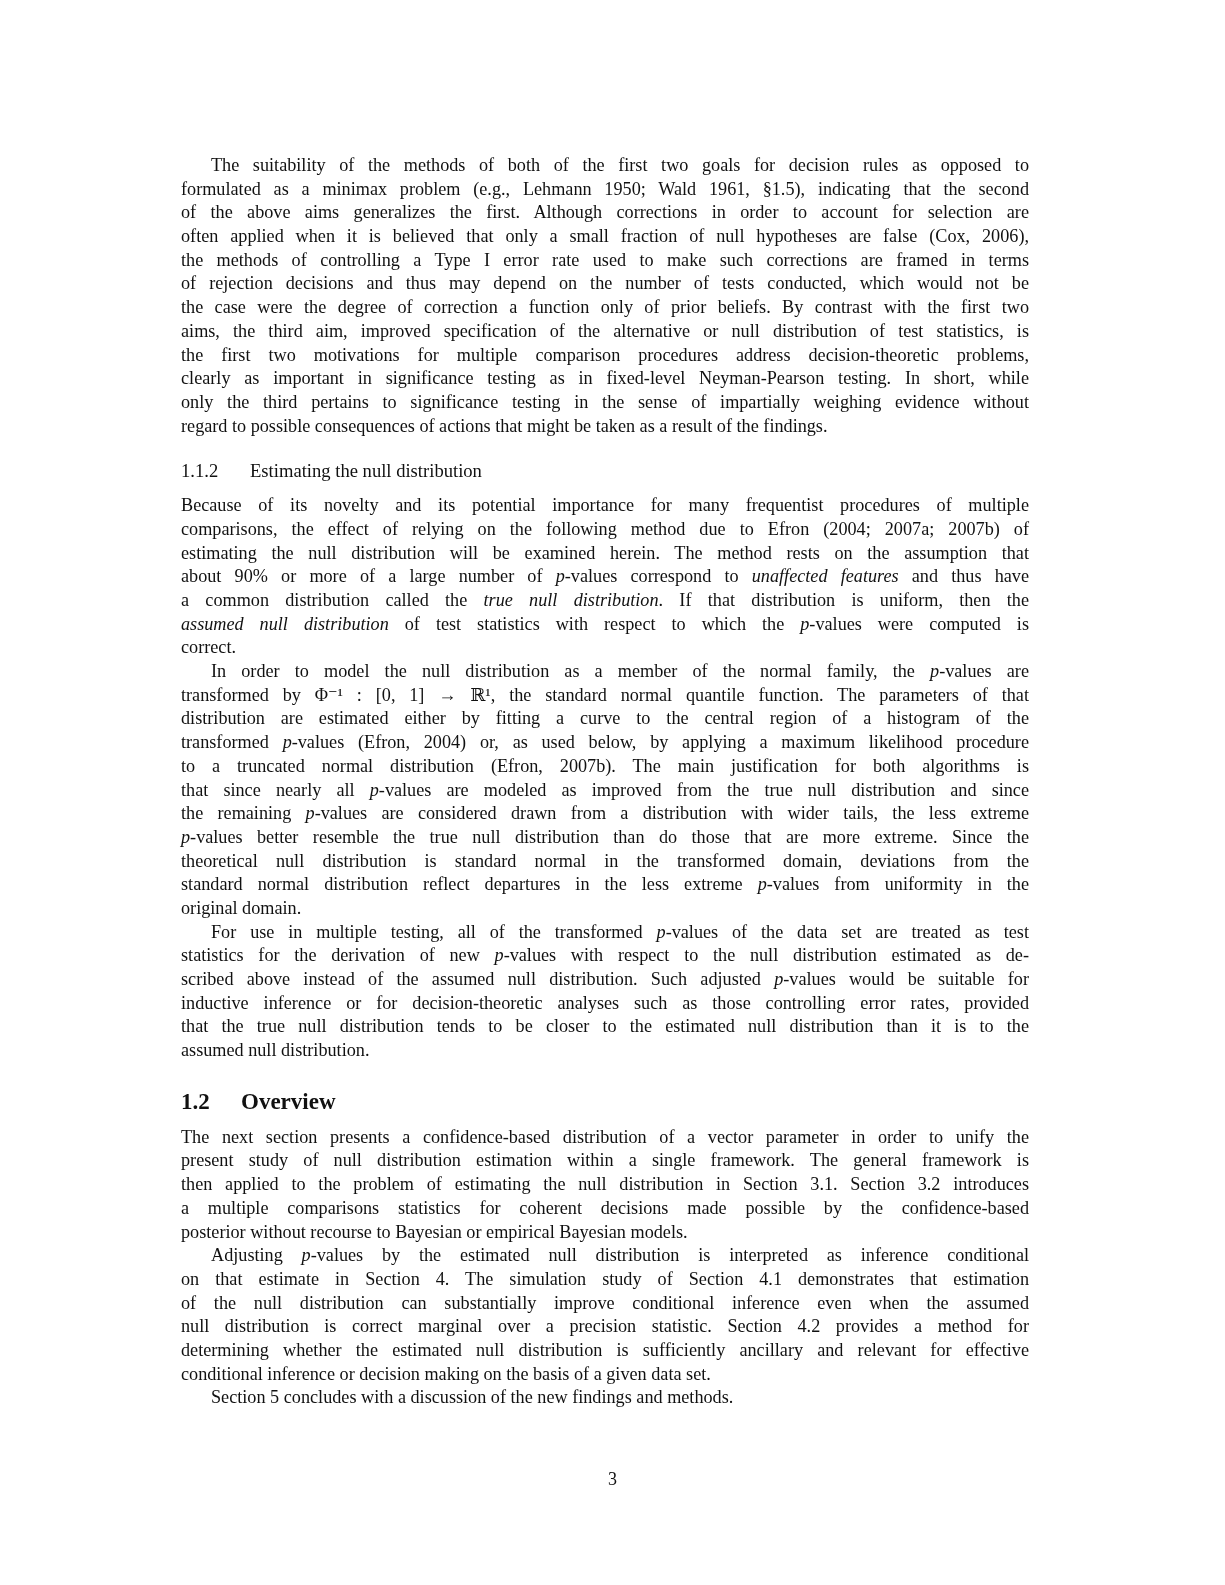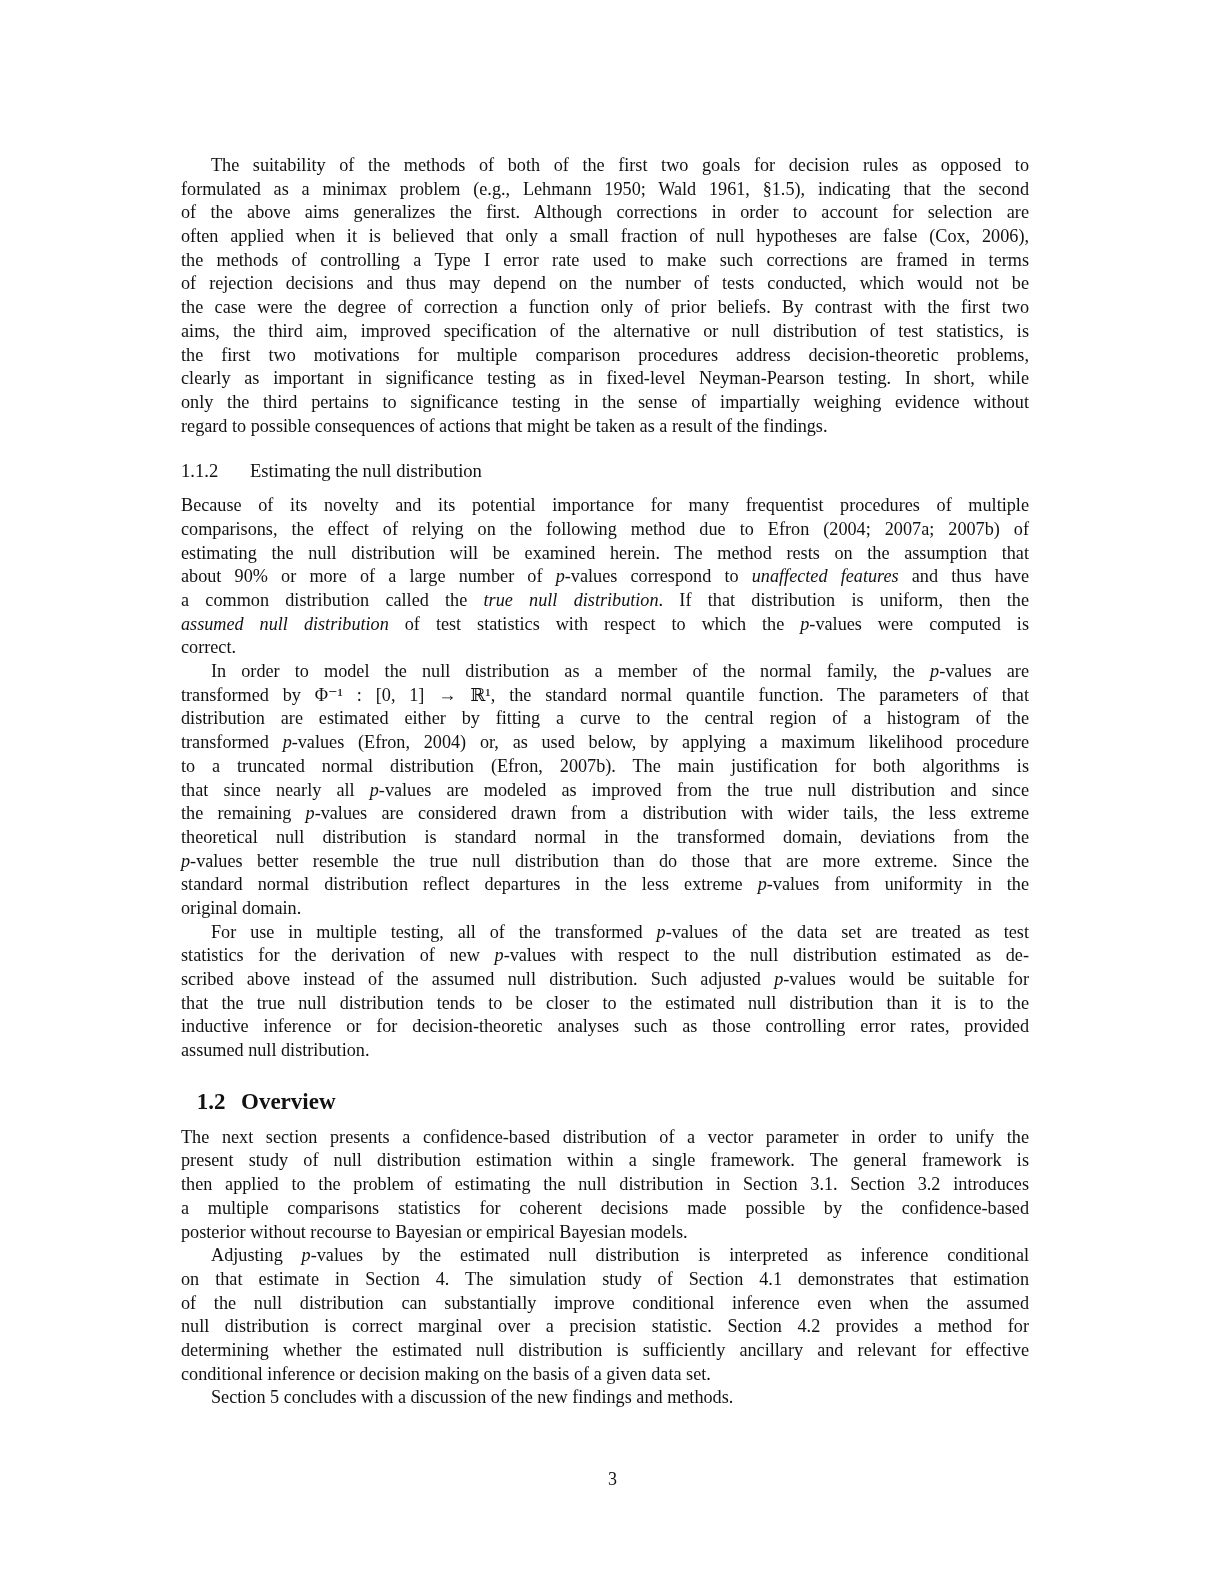--- a/index.html
+++ b/index.html
@@ -6,21 +6,21 @@
   body { width: 1225px; height: 1585px; position: relative; overflow: hidden;
          font-family: "Liberation Serif", "DejaVu Serif", serif; color: #111; }
   .page { position: absolute; left: 181px; top: 154px; width: 848px; }
   .line { display: block; height: 23.7px; line-height: 23.7px; font-size: 18.2px;
           white-space: nowrap; text-align: justify; text-align-last: justify; }
   .line.last { text-align-last: left; }
   .indent { padding-left: 30px; }
   .h3 { font-weight: normal; font-size: 18.6px; height: 24px; line-height: 24px; margin-top: 21px; margin-bottom: 11px; white-space: nowrap; }
   .h3 .num { display: inline-block; width: 69px; }
   .h2 { font-weight: bold; font-size: 23px; height: 30px; line-height: 30px; margin-top: 24px; margin-bottom: 9px; white-space: nowrap; }
-  .h2 .num { display: inline-block; width: 60px; text-align: center; }
+  .h2 .num { display: inline-block; width: 60px; }
   .pagenum { position: absolute; top: 1469px; left: 0; width: 1225px; text-align: center; font-size: 18px; }
   i { font-style: italic; }
 </style>
 </head>
 <body>
 
 <div class="page">
 
   <div>
     <span class="line indent">The suitability of the methods of both of the first two goals for decision rules as opposed to</span>
@@ -52,32 +52,32 @@
   </div>
 
   <div>
     <span class="line indent"><span>In order to model the null distribution as a member of the normal family, the </span><i>p</i><span>-values are</span></span>
     <span class="line">transformed by Φ⁻¹ : [0, 1] → ℝ¹, the standard normal quantile function.  The parameters of that</span>
     <span class="line">distribution are estimated either by fitting a curve to the central region of a histogram of the</span>
     <span class="line"><span>transformed </span><i>p</i><span>-values (Efron, 2004) or, as used below, by applying a maximum likelihood procedure</span></span>
     <span class="line">to a truncated normal distribution (Efron, 2007b).  The main justification for both algorithms is</span>
     <span class="line"><span>that since nearly all </span><i>p</i><span>-values are modeled as improved from the true null distribution and since</span></span>
     <span class="line"><span>the remaining </span><i>p</i><span>-values are considered drawn from a distribution with wider tails, the less extreme</span></span>
+    <span class="line"><i>p</i><span>-values better resemble the true null distribution than do those that are more extreme.  Since the</span></span>
     <span class="line">theoretical null distribution is standard normal in the transformed domain, deviations from the</span>
-    <span class="line"><i>p</i><span>-values better resemble the true null distribution than do those that are more extreme.  Since the</span></span>
     <span class="line"><span>standard normal distribution reflect departures in the less extreme </span><i>p</i><span>-values from uniformity in the</span></span>
     <span class="line last">original domain.</span>
   </div>
 
   <div>
     <span class="line indent"><span>For use in multiple testing, all of the transformed </span><i>p</i><span>-values of the data set are treated as test</span></span>
     <span class="line"><span>statistics for the derivation of new </span><i>p</i><span>-values with respect to the null distribution estimated as de-</span></span>
     <span class="line"><span>scribed above instead of the assumed null distribution.  Such adjusted </span><i>p</i><span>-values would be suitable for</span></span>
+    <span class="line">inductive inference or for decision-theoretic analyses such as those controlling error rates, provided</span>
     <span class="line">that the true null distribution tends to be closer to the estimated null distribution than it is to the</span>
-    <span class="line">inductive inference or for decision-theoretic analyses such as those controlling error rates, provided</span>
     <span class="line last">assumed null distribution.</span>
   </div>
 
   <div class="h2">
     <span class="num">1.2</span><span>Overview</span>
   </div>
 
   <div>
     <span class="line">The next section presents a confidence-based distribution of a vector parameter in order to unify the</span>
     <span class="line">present study of null distribution estimation within a single framework.  The general framework is</span>

